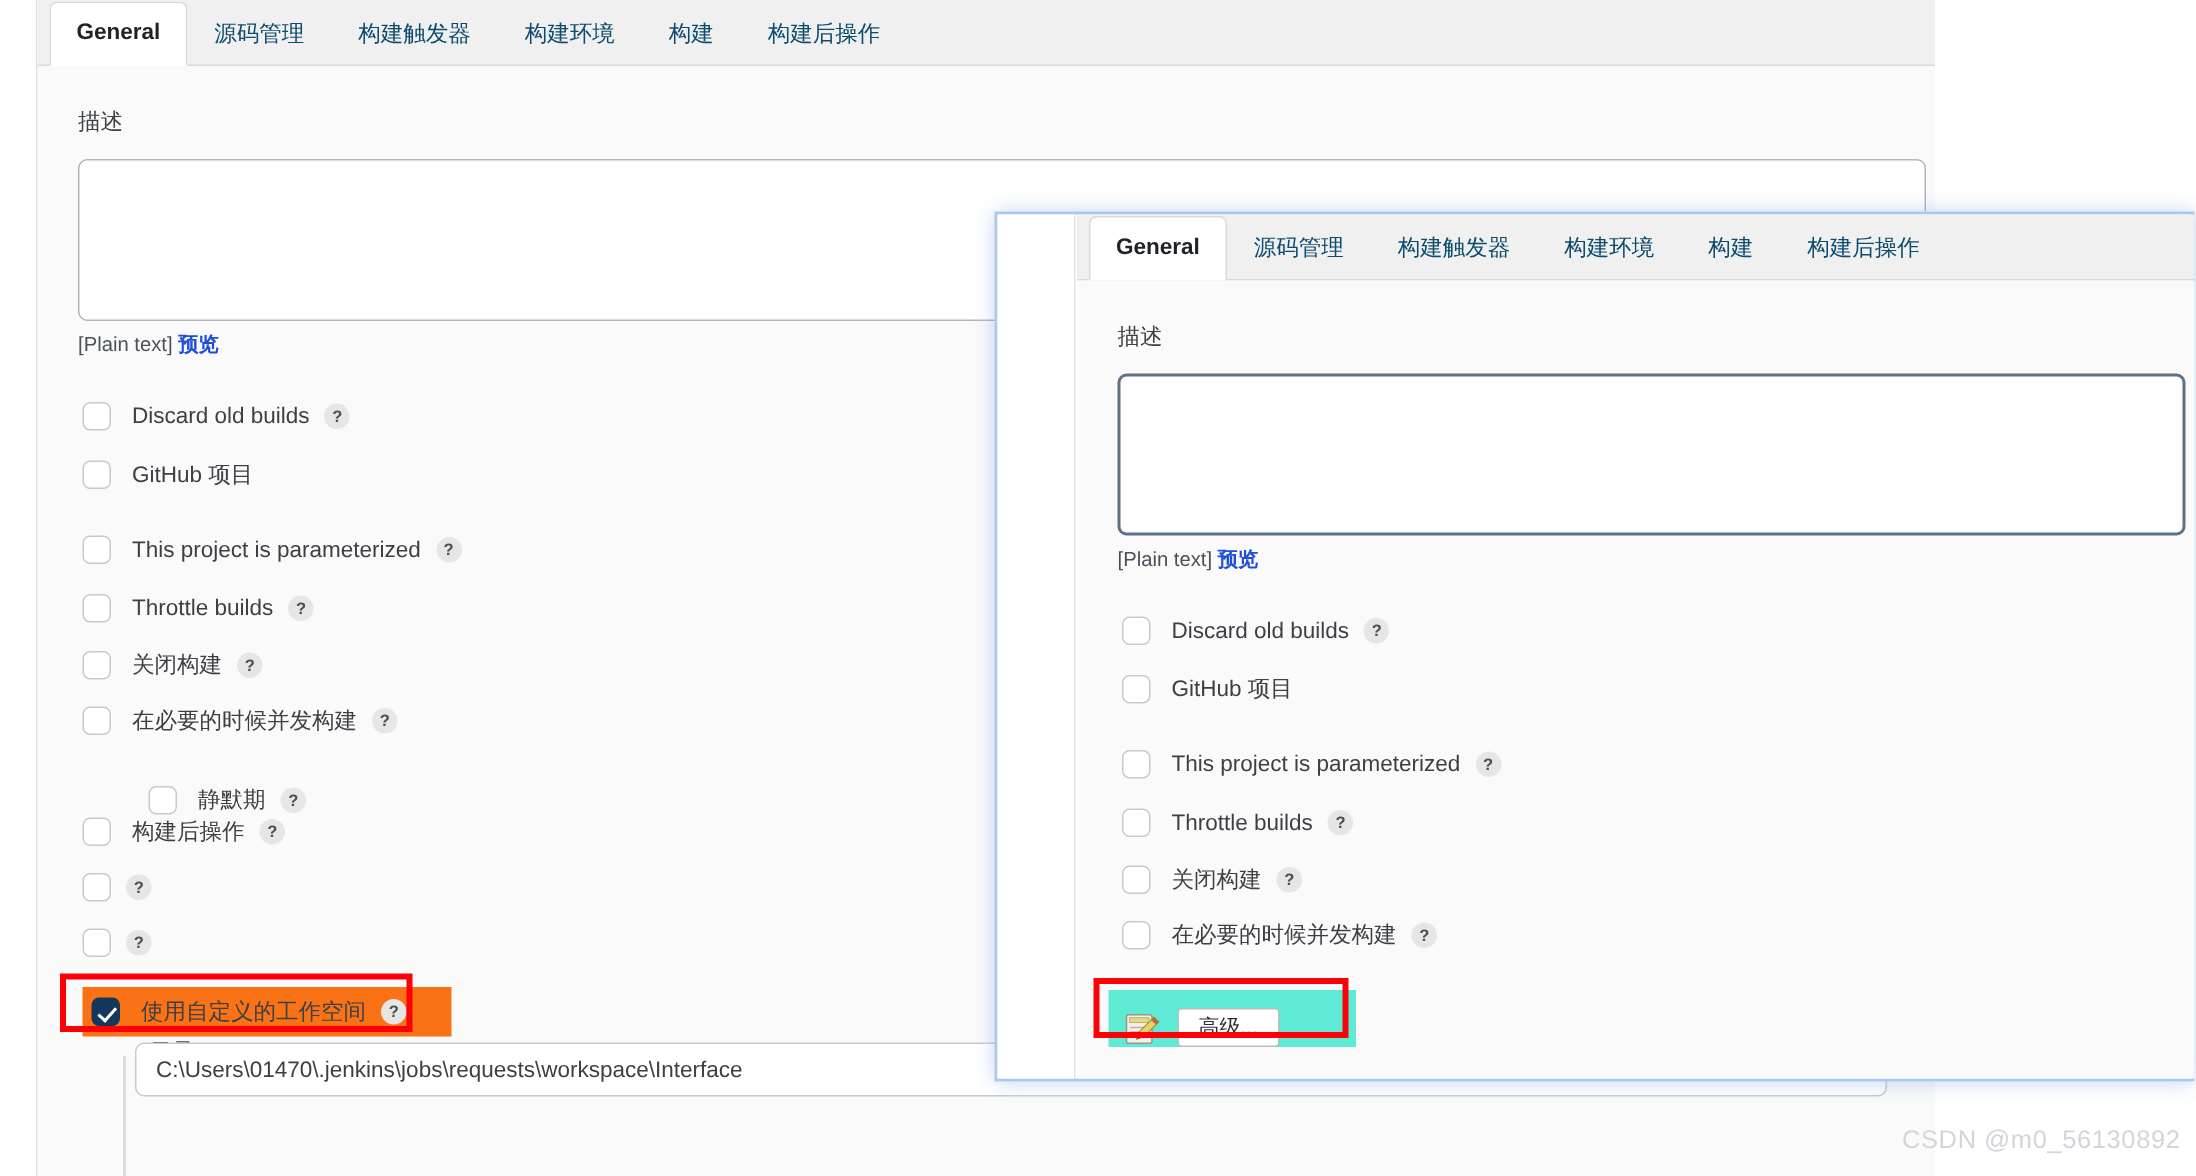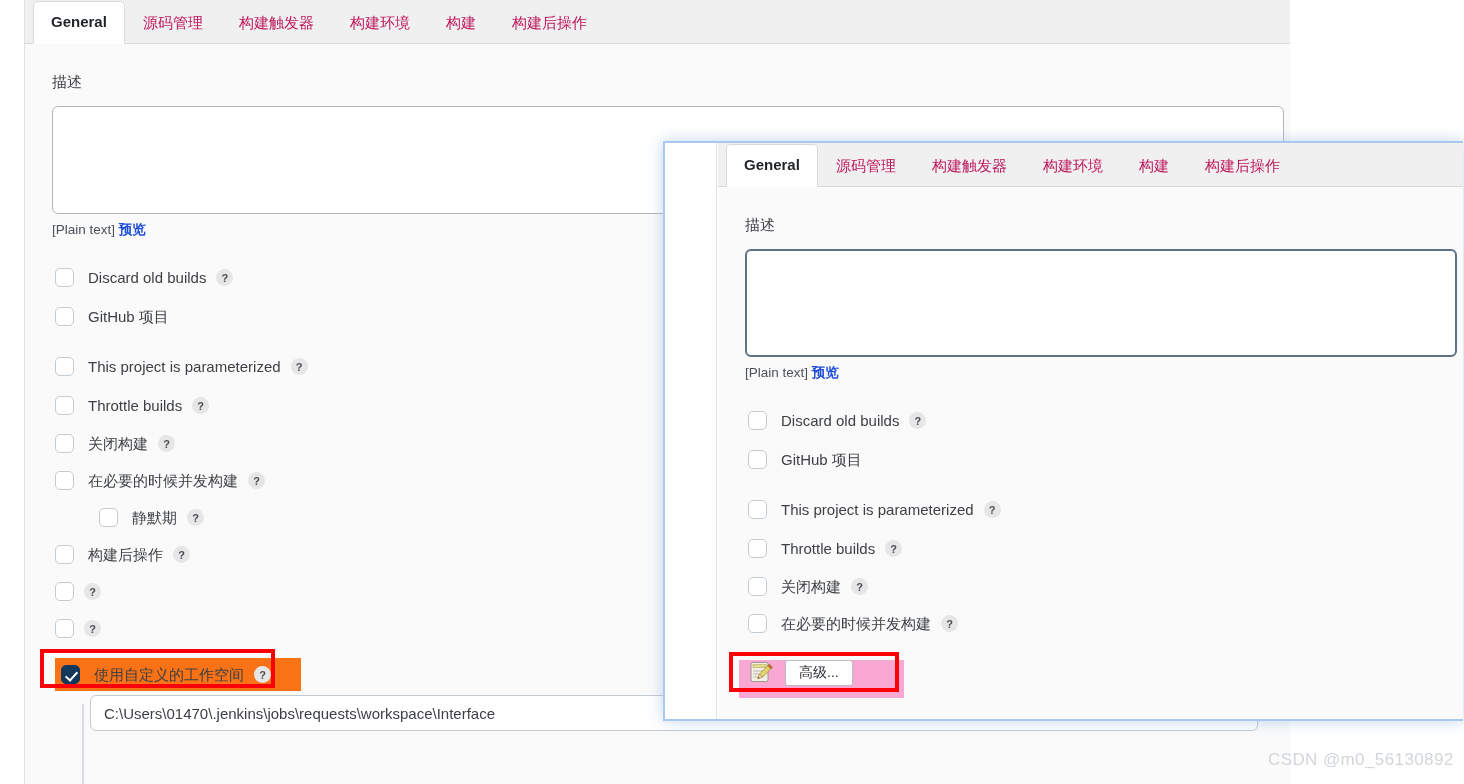--- a/index.html
+++ b/index.html
@@ -17,21 +17,21 @@
     position:relative;
     height: 44px;
     background:#f0f0f0;
     border-bottom:1px solid #d6dade;
     display:flex;
     align-items:flex-end;
     padding-left: 0px;
   }
   .tab {
     font-size: 15px;
-    color: #be185d;
+    color: #0c4a6e;
     padding: 11px 17px 12px 17px;
     line-height: 18px;
     white-space: nowrap;
     cursor: pointer;
     background: transparent;
     border: 1px solid transparent;
     border-bottom: none;
     position: relative;
     top: 1px;
   }
@@ -141,21 +141,21 @@
     background:#ffffff;
     border:1px solid #b8bec4;
     border-radius:3px;
     height:26px;
     padding: 0 13px;
     font-size:14px;
     color:#2b2f33;
     cursor:pointer;
     white-space:nowrap;
   }
-  .advrow { display:flex; align-items:flex-start; background:#f9a8d4; }
+  .advrow { display:flex; align-items:flex-end; background:#5eead4; }
 
   .watermark {
     position:absolute;
     font-size:17px;
     color:#d2d6da;
     letter-spacing:0.4px;
     white-space:nowrap;
   }
 </style>
 </head>
@@ -215,21 +215,21 @@
         <div class="cblabel">关闭构建</div>
         <div class="help">?</div>
       </div>
 
       <div class="cbrow" style="position:absolute;left:29px;top:427px;">
         <div class="cbox"></div>
         <div class="cblabel">在必要的时候并发构建</div>
         <div class="help">?</div>
       </div>
 
-      <div class="cbrow" style="position:absolute;left:29px;top:464px;padding-left:44px;">
+      <div class="cbrow" style="position:absolute;left:29px;top:480px;padding-left:44px;">
         <div class="cbox"></div>
         <div class="cblabel">静默期</div>
         <div class="help">?</div>
       </div>
 
       <div class="cbrow" style="position:absolute;left:29px;top:501px;">
         <div class="cbox"></div>
         <div class="cblabel">构建后操作</div>
         <div class="help">?</div>
       </div>

